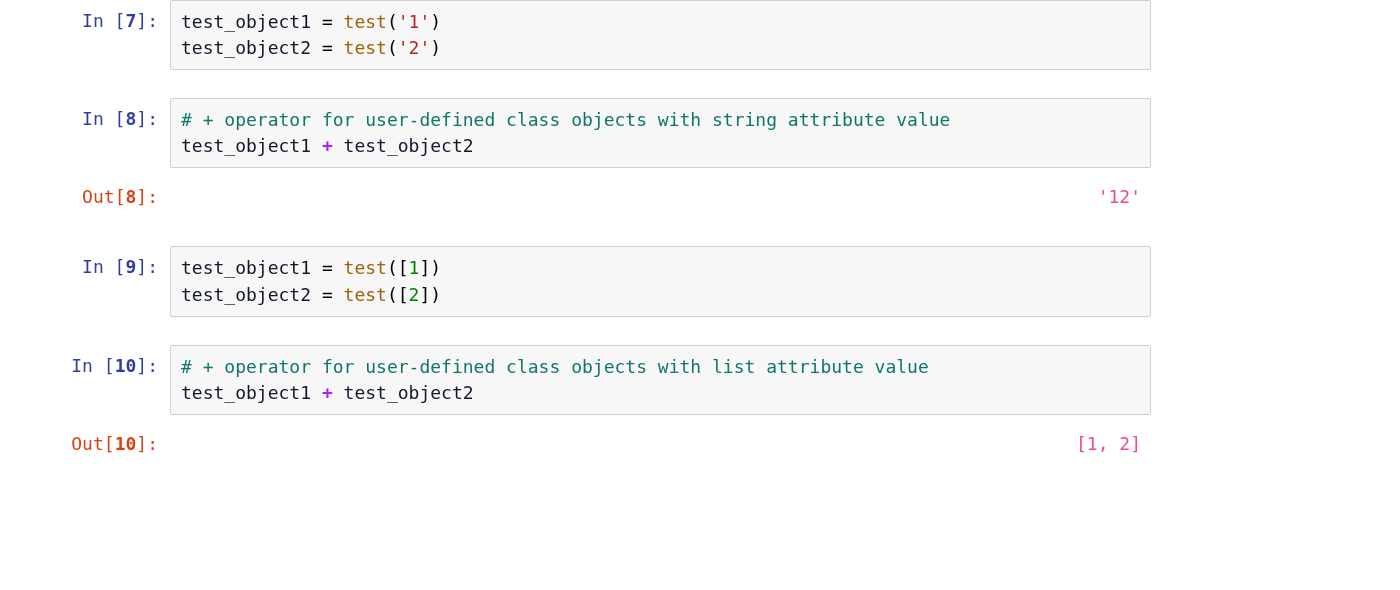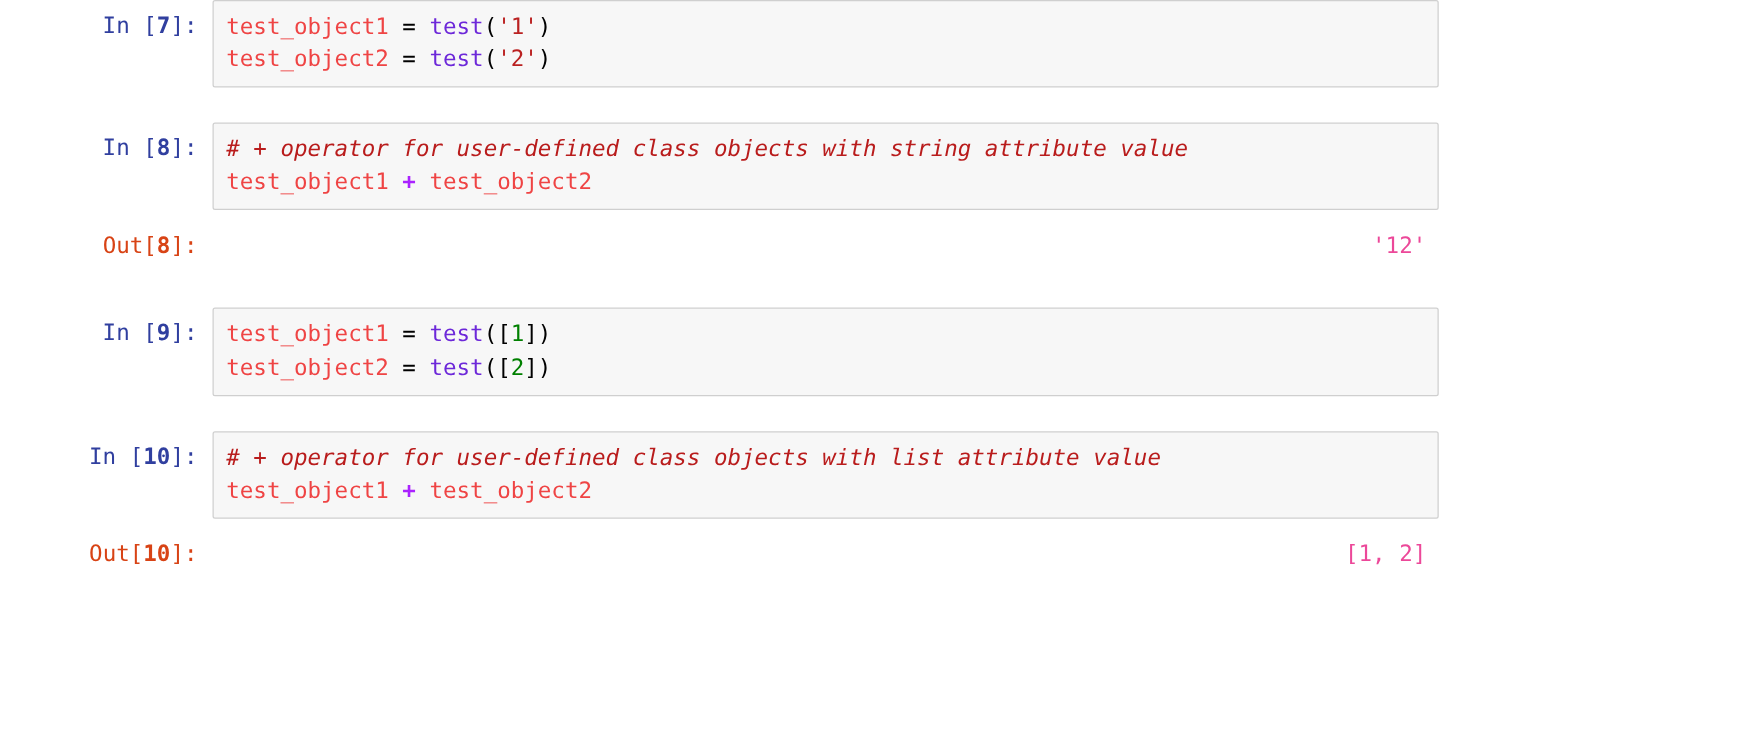--- a/index.html
+++ b/index.html
@@ -46,28 +46,28 @@
     flex: 1 1 auto;
     padding: 8px 10px;
     margin-right: 10px;
     overflow-x: auto;
   }
   pre {
     margin: 0;
     font-family: inherit;
     white-space: pre;
   }
-  .tok-name   { color: #ef4444; }
+  .tok-name   { color: #0f172a; }
   .tok-op     { color: #AA22FF; font-weight: bold; }
   .tok-assign { color: #000000; }
-  .tok-call   { color: #6d28d9; }
+  .tok-call   { color: #a16207; }
   .tok-punct  { color: #000000; }
   .tok-str    { color: #BA2121; }
   .tok-num    { color: #008000; }
-  .tok-comm   { color: #b91c1c; font-style: italic; }
+  .tok-comm   { color: #0f766e; }
   .tok-out    { color: #ec4899; text-align: right; }
 
   .empty-input { min-height: 1.45em; }
 </style>
 </head>
 <body>
 
 <div class="notebook">
 
   <div class="cell">

